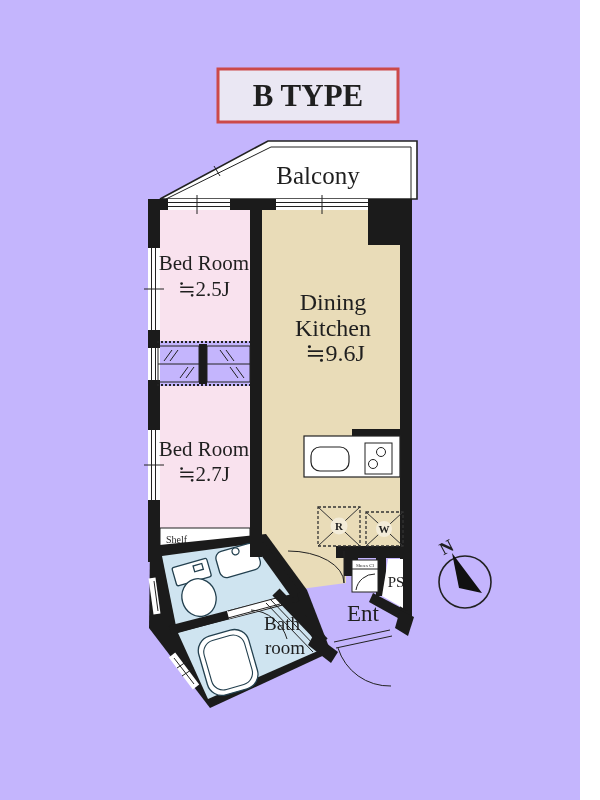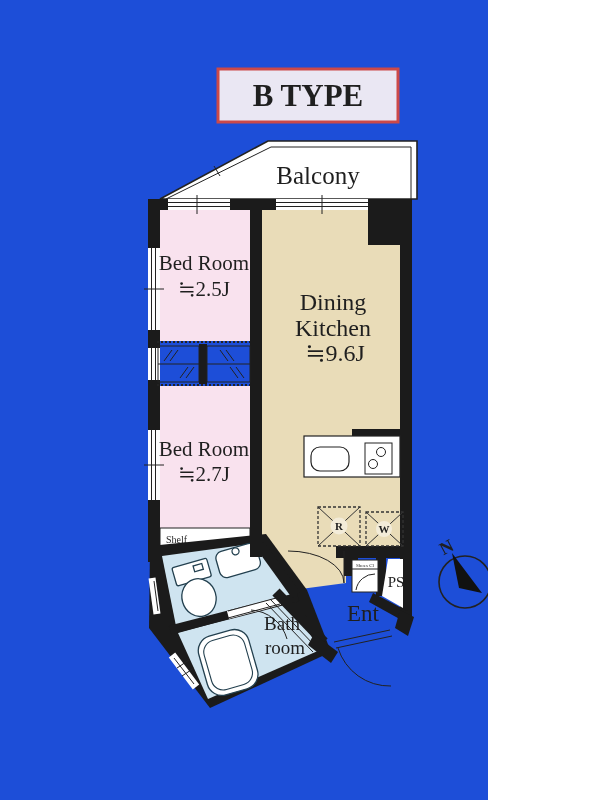--- a/index.html
+++ b/index.html
@@ -1,16 +1,16 @@
 <!DOCTYPE html>
 <html><head>
 <meta charset="utf-8">
 <style>
   html,body{margin:0;padding:0;background:#ffffff;}
-  .stage{position:relative;width:488px;height:800px;background:#1d4ed8;overflow:hidden;}
+  .stage{position:relative;width:580px;height:800px;background:#c4b5fd;overflow:hidden;}
   svg{display:block;}
   .wall{fill:#1b1b1b;stroke:none;}
   .thin{fill:none;stroke:#222222;stroke-width:1.2;}
   .thin1{fill:none;stroke:#222222;stroke-width:1;}
   .fix{fill:#ffffff;stroke:#23404f;stroke-width:1.3;}
   .txt{font-family:"Liberation Serif","DejaVu Serif",serif;fill:#1f1f1f;}
   .dash{fill:none;stroke:#222222;stroke-width:2;stroke-dasharray:2 2;}
   .appl{fill:none;stroke:#333333;stroke-width:1.3;stroke-dasharray:3 2;}
   .applx{fill:none;stroke:#333333;stroke-width:1;}
   .whiteline{fill:none;stroke:#ffffff;}

